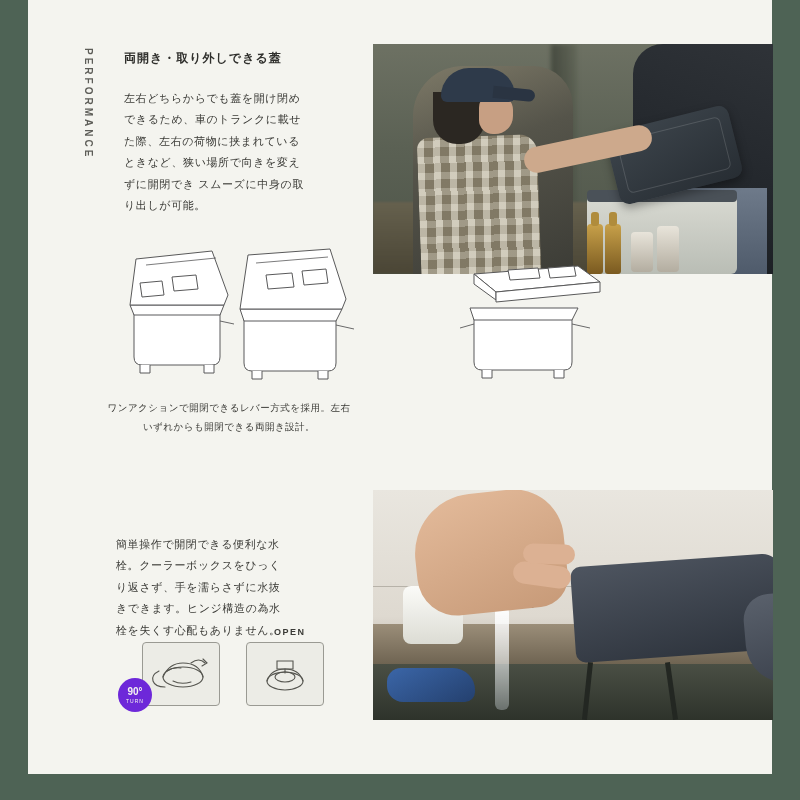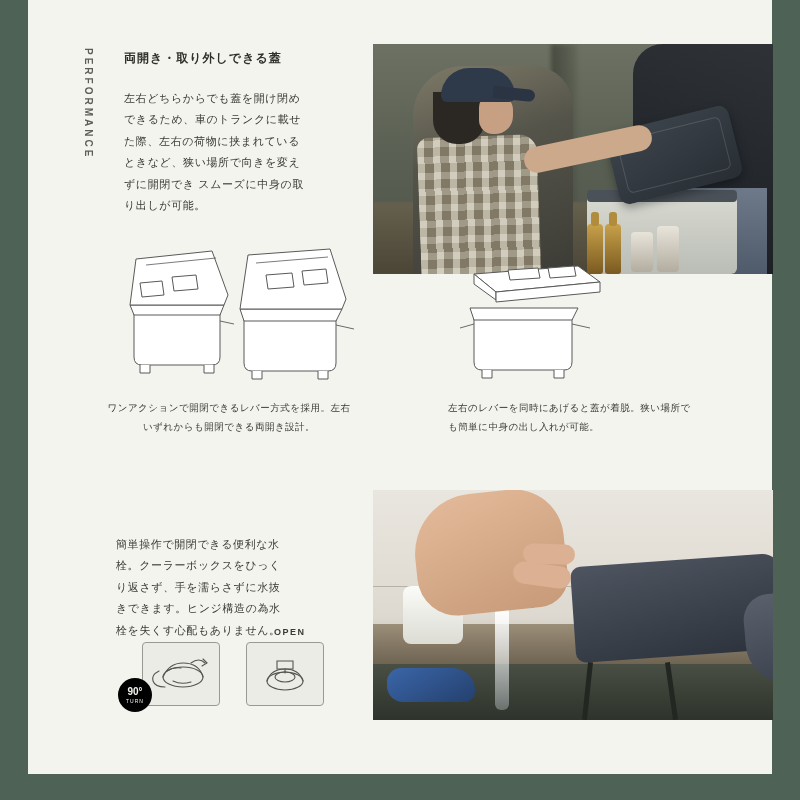--- a/index.html
+++ b/index.html
@@ -244,21 +244,21 @@
     width: 76px; height: 62px;
     border: 1px solid #9a9a93;
     border-radius: 4px;
     background: #ecece6;
   }
   .turn-badge {
     position: absolute;
     left: 90px; top: 678px;
     width: 34px; height: 34px;
     border-radius: 50%;
-    background: #000000;
+    background: #6d28d9;
     color: #f4f4ef;
     display: flex;
     flex-direction: column;
     align-items: center;
     justify-content: center;
     line-height: 1;
   }
   .turn-badge .deg { font-size: 10px; font-weight: 700; }
   .turn-badge .trn { font-size: 5px; letter-spacing: 1px; margin-top: 2px; }
   .open-label {
@@ -344,21 +344,20 @@
         <path d="M22 66 L22 112 Q22 120 30 120 L112 120 Q120 120 120 112 L120 66 Z"></path>
         <path d="M18 58 L126 58 L120 70 L22 70 Z"></path>
         <path d="M30 120 L30 128 L40 128 L40 120"></path>
         <path d="M102 120 L102 128 L112 128 L112 120"></path>
         <path d="M120 74 L138 78" stroke-width="0.9" fill="none"></path>
         <path d="M22 74 L8 78" stroke-width="0.9" fill="none"></path>
       </g>
     </svg>
 
     <div class="caption" style="left:76px; top:398px; width:250px;text-align:center;">ワンアクションで開閉できるレバー方式を採用。左右いずれからも開閉できる両開き設計。</div>
-    <div class="caption" style="left:420px; top:398px; width:245px;">左右のレバーを同時にあげると蓋が着脱。狭い場所でも簡単に中身の出し入れが可能。</div>
 
     <div class="body-text" style="left:88px; top:534px; width:175px;">簡単操作で開閉できる便利な水栓。クーラーボックスをひっくり返さず、手を濡らさずに水抜きできます。ヒンジ構造の為水栓を失くす心配もありません。</div>
 
     <div class="photo photo-2">
       <div class="p2-bg"></div>
       <div class="p2-wallline"></div>
       <div class="p2-table"></div>
       <div class="p2-under"></div>
       <div class="p2-leg" style="left:212px;"></div>
       <div class="p2-leg" style="left:296px; transform:rotate(-8deg);"></div>

